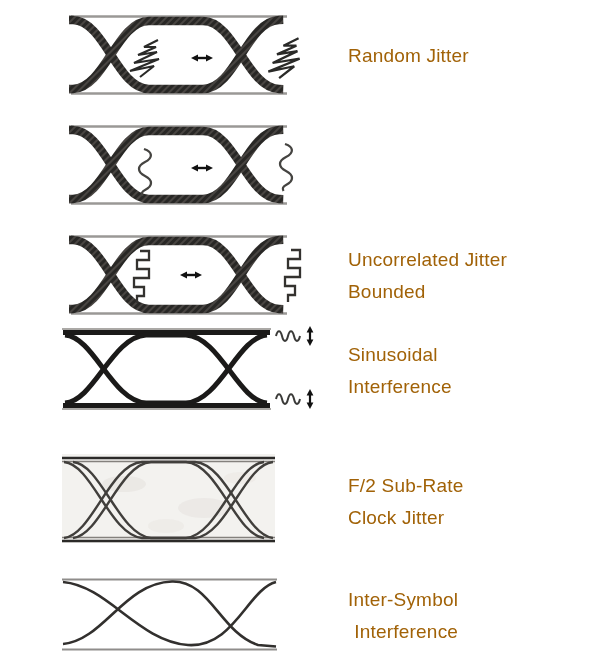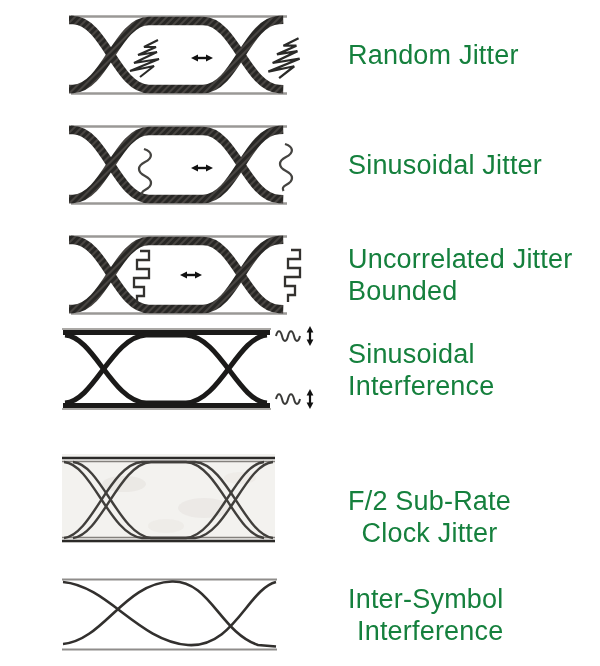--- a/index.html
+++ b/index.html
@@ -6,21 +6,21 @@
   body{
     width:600px;height:666px;background:#ffffff;
     font-family:"Liberation Sans", sans-serif;
     position:relative;overflow:hidden;
   }
   #stage{position:absolute;left:0;top:0;width:600px;height:666px;}
   .row{position:absolute;left:0;width:600px;}
   .eye-svg{position:absolute;display:block;}
   .lbl{
     position:absolute;left:348px;
-    font-size:27px;line-height:31.5px;color:#15803d;
+    font-size:19px;line-height:31.5px;color:#a16207;
     letter-spacing:0.2px;white-space:nowrap;
   }
 </style>
 </head>
 <body>
 
 <div id="stage">
 
   <div class="row" style="top:13px;height:84px;">
     <svg class="eye-svg" style="left:69px;top:0;width:248px;height:84px;" viewBox="0 0 248 84">
@@ -77,24 +77,20 @@
       </g>
       <g transform="translate(122,45)">
         <path d="M 5,0 H 17" stroke="#111" stroke-width="2.4" fill="none"></path>
         <polygon points="0,0 7,-3.6 7,3.6" fill="#111"></polygon>
         <polygon points="22,0 15,-3.6 15,3.6" fill="#111"></polygon>
       </g>
       <g transform="translate(212,19)">
         <path d="M 4,2 C 13,5 13,11 5,15 C -3,19 -3,25 5,29 C 13,33 13,39 5,43 C 2,44.5 1,46.5 2.5,49" fill="none" stroke="#454441" stroke-width="2.3"></path>
       </g>
     </svg>
-    <div class="lbl" style="top:27px;">
-      <div>Sinusoidal Jitter</div>
-      <div></div>
-    </div>
   </div>
 
   <div class="row" style="top:233px;height:84px;">
     <svg class="eye-svg" style="left:69px;top:0;width:248px;height:84px;" viewBox="0 0 248 84">
       <defs>
         <pattern id="hatch3" width="5" height="5" patternUnits="userSpaceOnUse" patternTransform="rotate(45)">
           <rect width="5" height="5" fill="#282725"></rect>
           <line x1="2" y1="0" x2="2" y2="5" stroke="#56524e" stroke-width="1.4"></line>
         </pattern>
       </defs>
@@ -176,21 +172,21 @@
       </g>
       <g fill="none" stroke="#413f3c" stroke-width="2.4">
         <path d="M 2,10 C 30,12 48,83 80,86 L 124,86 C 156,83 174,12 202,10"></path>
         <path d="M 2,86 C 30,83 48,12 80,10 L 124,10 C 156,12 174,83 202,86"></path>
         <g transform="translate(9,0)">
           <path d="M 2,10 C 30,12 48,83 80,86 L 124,86 C 156,83 174,12 202,10"></path>
           <path d="M 2,86 C 30,83 48,12 80,10 L 124,10 C 156,12 174,83 202,86"></path>
         </g>
       </g>
     </svg>
-    <div class="lbl" style="top:34px;text-align:center;">
+    <div class="lbl" style="top:18px;">
       <div>F/2 Sub-Rate</div>
       <div>Clock Jitter</div>
     </div>
   </div>
 
   <div class="row" style="top:576px;height:78px;text-align:right;">
     <svg class="eye-svg" style="left:62px;top:0;width:222px;height:78px;" viewBox="0 0 222 78">
       <g>
         <line x1="0" y1="3.5" x2="215" y2="3.5" stroke="#8f8d8b" stroke-width="2.2"></line>
         <line x1="0" y1="73.5" x2="215" y2="73.5" stroke="#8f8d8b" stroke-width="2.2"></line>

